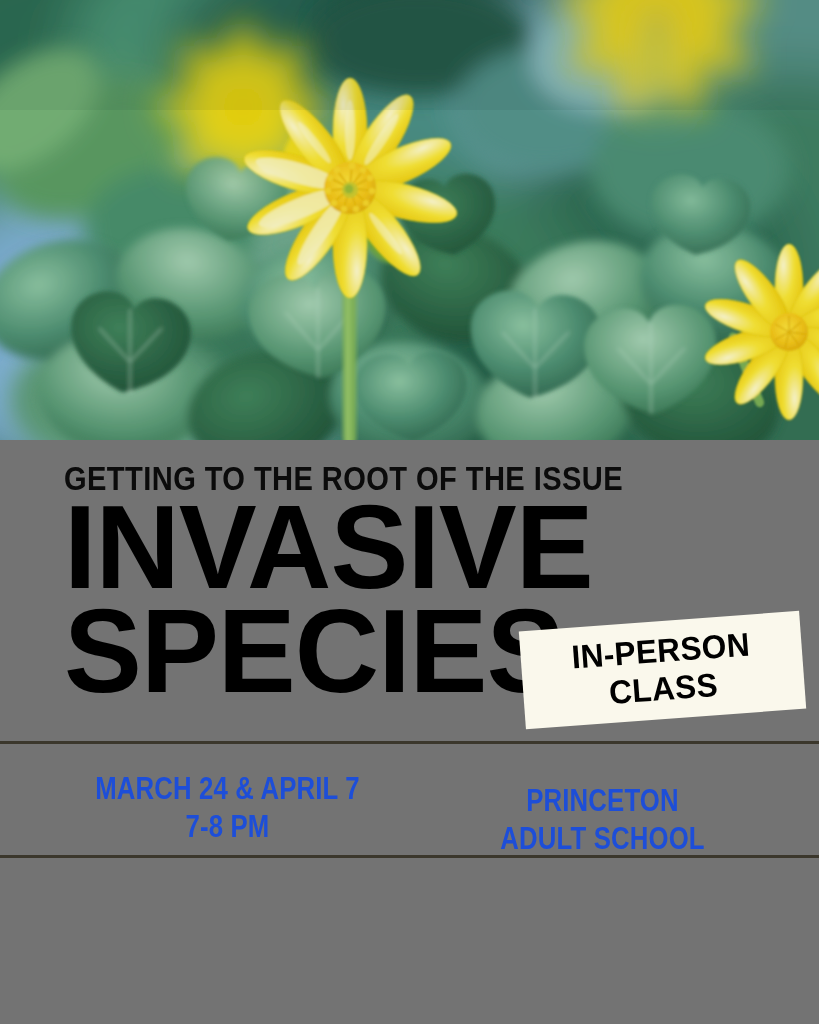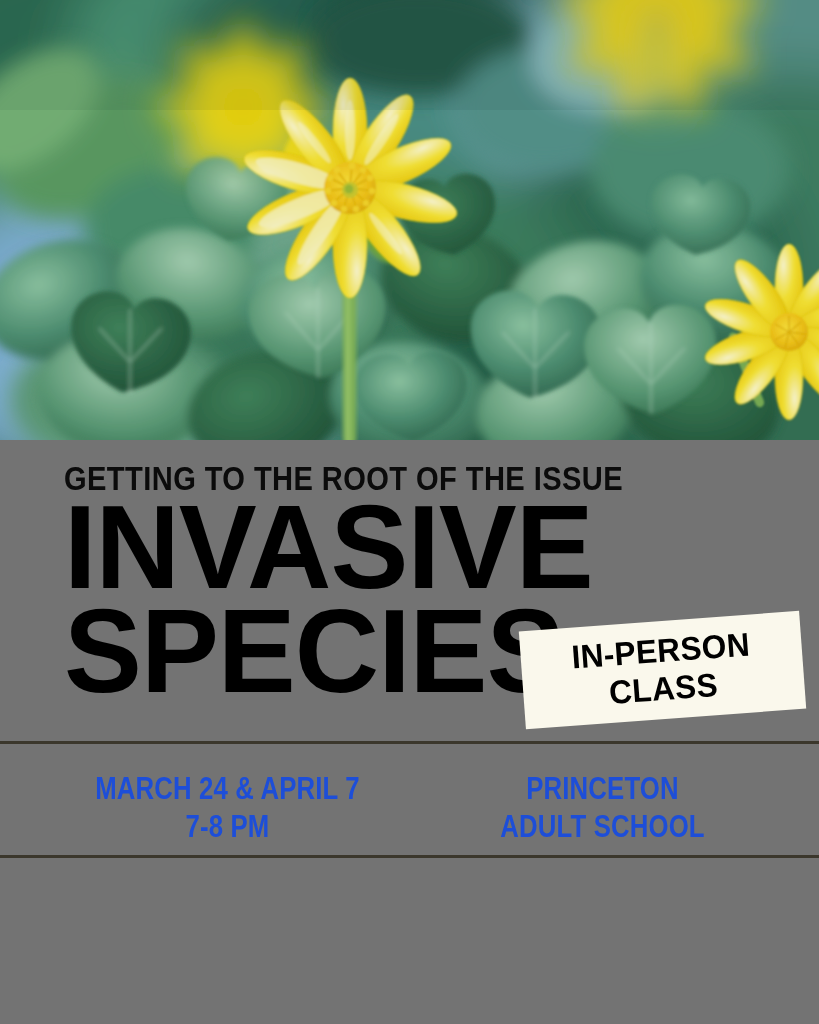--- a/index.html
+++ b/index.html
@@ -93,21 +93,21 @@
     text-align:center;
     font-family:"Liberation Sans",sans-serif;
     font-weight:700;
     font-size:31px;
     line-height:38px;
     letter-spacing:0.2px;
     color:#1d4ed8;
   }
   .detail-col .dl{transform:scaleX(0.83);display:block;transform-origin:center;}
   .detail-left{left:55px;width:345px;}
-  .detail-right{left:420px;width:365px;}
+  .detail-right{left:420px;width:365px;margin-top:12px;}
 
   
   .logo{
     position:absolute;left:0;top:893px;width:819px;
     text-align:center;
   }
   .logo-top{
     font-family:"Liberation Sans",sans-serif;
     font-weight:700;
     font-size:41px;

